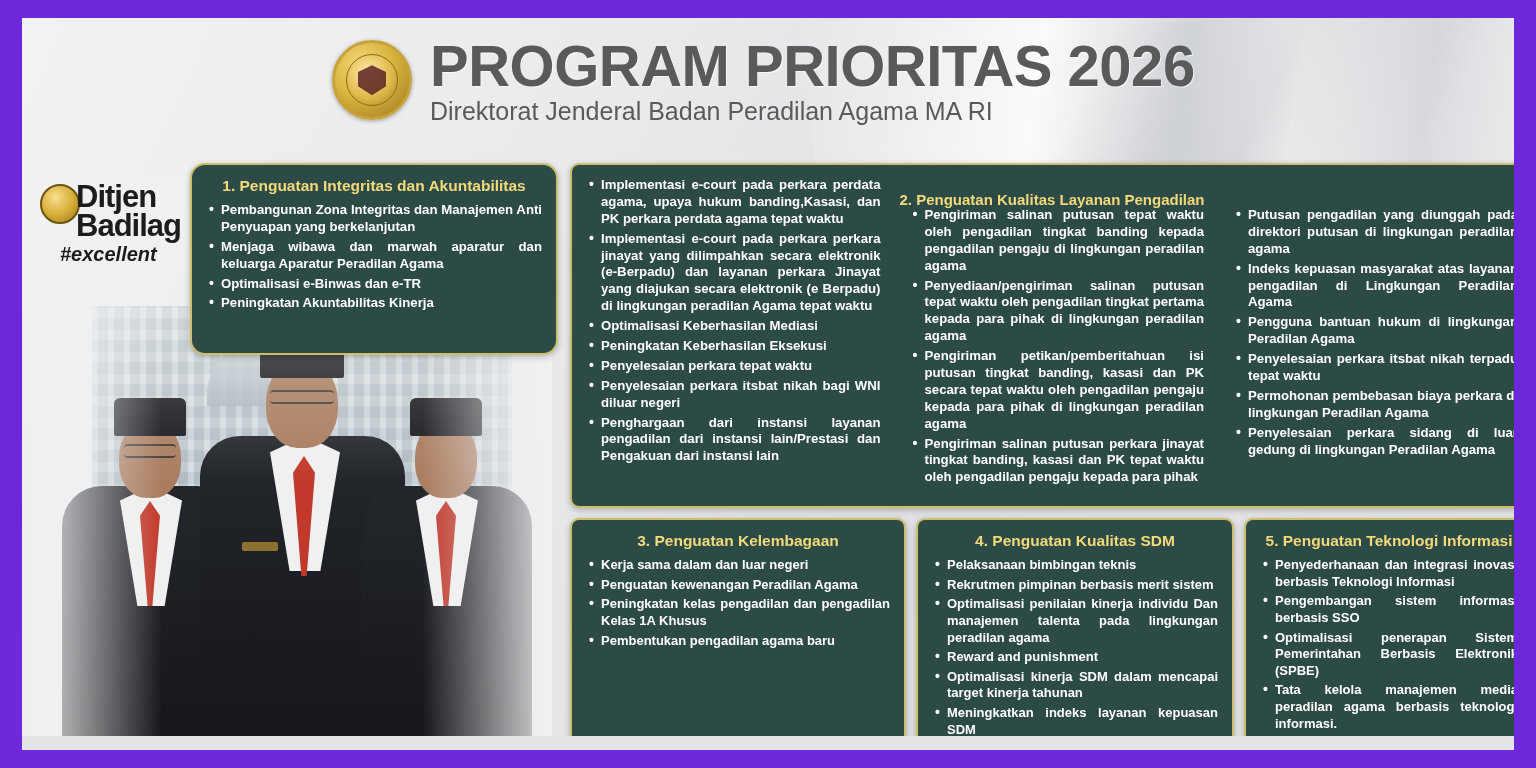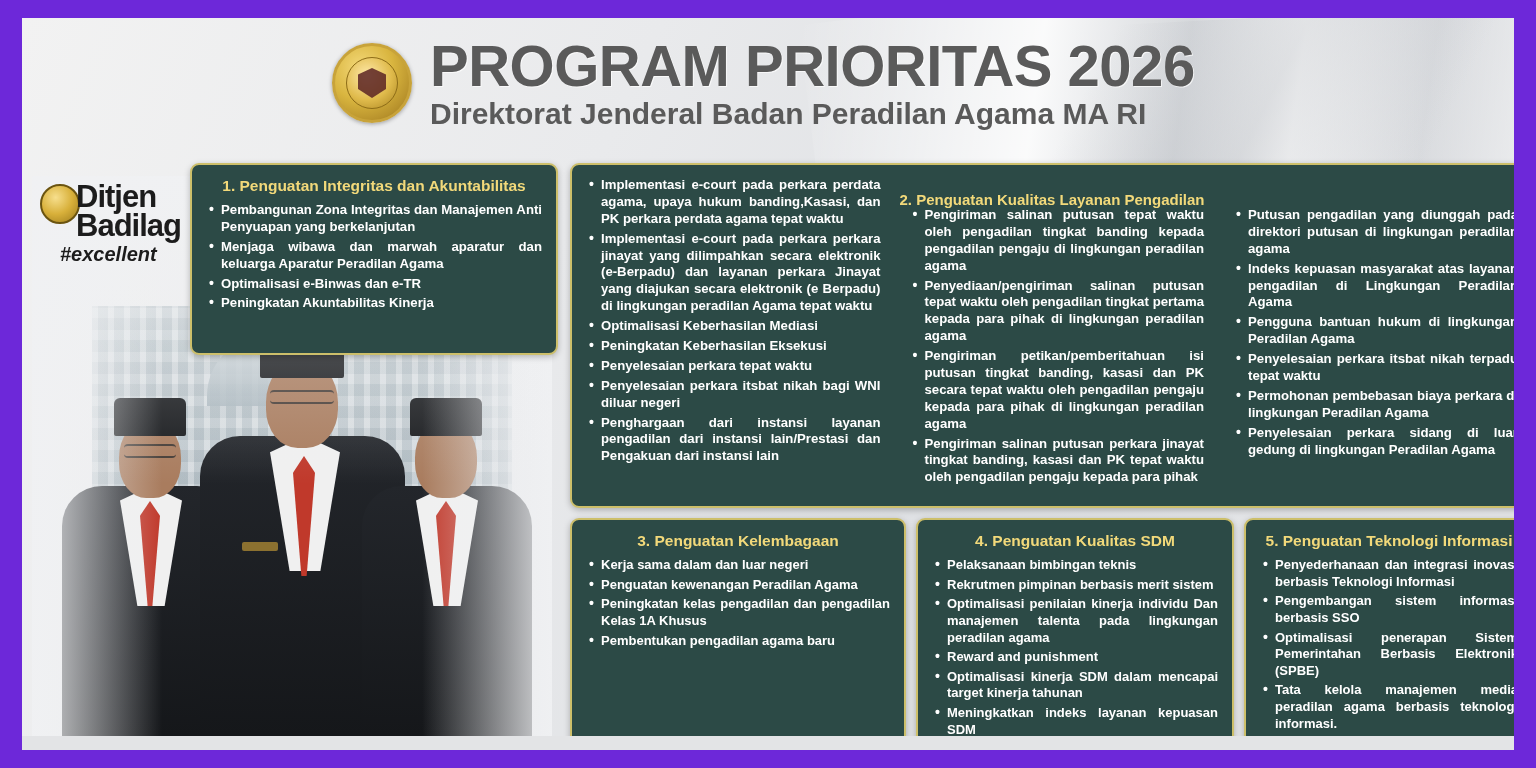--- a/index.html
+++ b/index.html
@@ -98,22 +98,22 @@
   .title-block { line-height: 1.02; }
   .title-main {
     font-size: 58px;
     font-weight: bold;
     color: #5a5a5a;
     letter-spacing: -0.5px;
     text-shadow: 1px 1px 0 rgba(255,255,255,0.7);
     white-space: nowrap;
   }
   .title-sub {
-    font-size: 30px;
-    font-weight: bold;
+    font-size: 25px;
+    font-weight: normal;
     color: #5a5a5a;
     margin-top: 4px;
     white-space: nowrap;
   }
 
   
   .logo {
     position: absolute;
     left: 18px;
     top: 164px;
@@ -269,21 +269,21 @@
   }
   .card li:before {
     content: "\2022";
     position: absolute;
     left: -12px;
     top: -1px;
     color: #ffffff;
     font-size: 14px;
   }
 
-  #card1 { left: 168px; top: 145px; width: 368px; height: 192px; }
+  #card1 { left: 168px; top: 145px; width: 368px; height: 192px; border-radius: 15px; }
   #card1 h3 { font-size: 15.5px; }
 
   #card2 { left: 548px; top: 145px; width: 964px; height: 345px; padding-top: 8px; }
   .card2-head {
     position: absolute;
     left: 0;
     right: 0;
     top: 26px;
     text-align: center;
     font-size: 15px;

